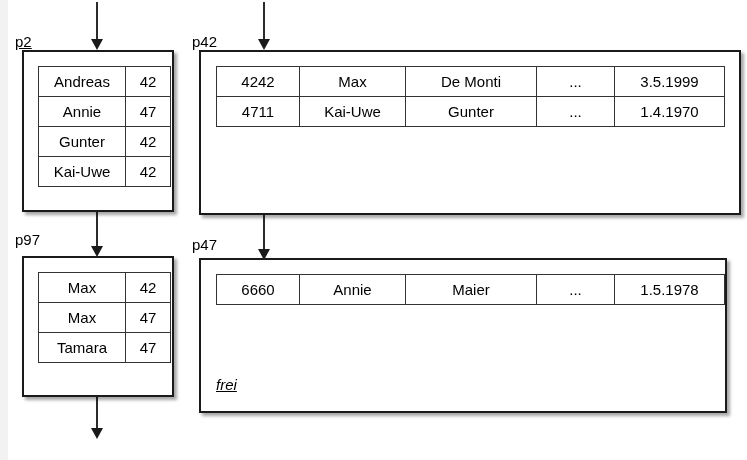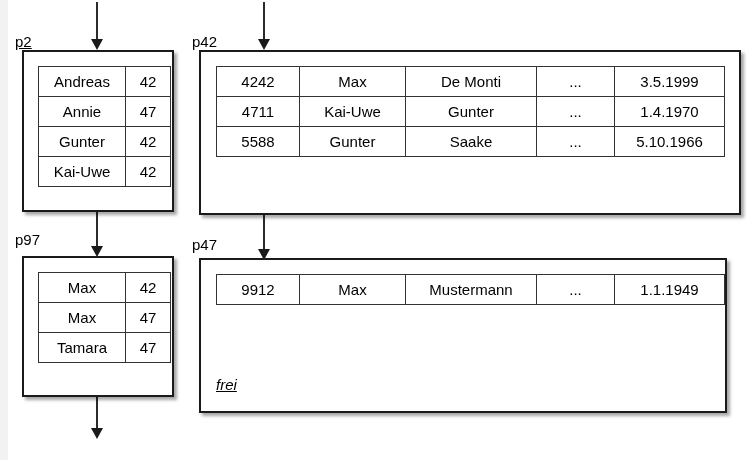--- a/index.html
+++ b/index.html
@@ -193,40 +193,33 @@
           <td class="c3">...</td>
           <td class="c4">3.5.1999</td>
         </tr>
         <tr>
           <td class="c0">4711</td>
           <td class="c1">Kai-Uwe</td>
           <td class="c2">Gunter</td>
           <td class="c3">...</td>
           <td class="c4">1.4.1970</td>
         </tr>
-        <tr>
-          <td class="c0">5588</td>
-          <td class="c1">Gunter</td>
-          <td class="c2">Saake</td>
-          <td class="c3">...</td>
-          <td class="c4">5.10.1966</td>
-        </tr>
       </tbody>
     </table>
   </div>
 
   <div class="page-label" style="left:192px; top:236px;">p47</div>
   <div class="page-box" style="left:199px; top:258px; width:528px; height:155px;">
     <table class="tbl dat-tbl" style="left:15px; top:14px;">
       <tbody>
         <tr>
-          <td class="c0">9912</td>
-          <td class="c1">Max</td>
-          <td class="c2">Mustermann</td>
+          <td class="c0">6660</td>
+          <td class="c1">Annie</td>
+          <td class="c2">Maier</td>
           <td class="c3">...</td>
-          <td class="c4">1.1.1949</td>
+          <td class="c4">1.5.1978</td>
         </tr>
       </tbody>
     </table>
     <div class="frei" style="left:15px; top:116px;text-decoration:underline;">frei</div>
   </div>
 
 </div>
 
 </body></html>

